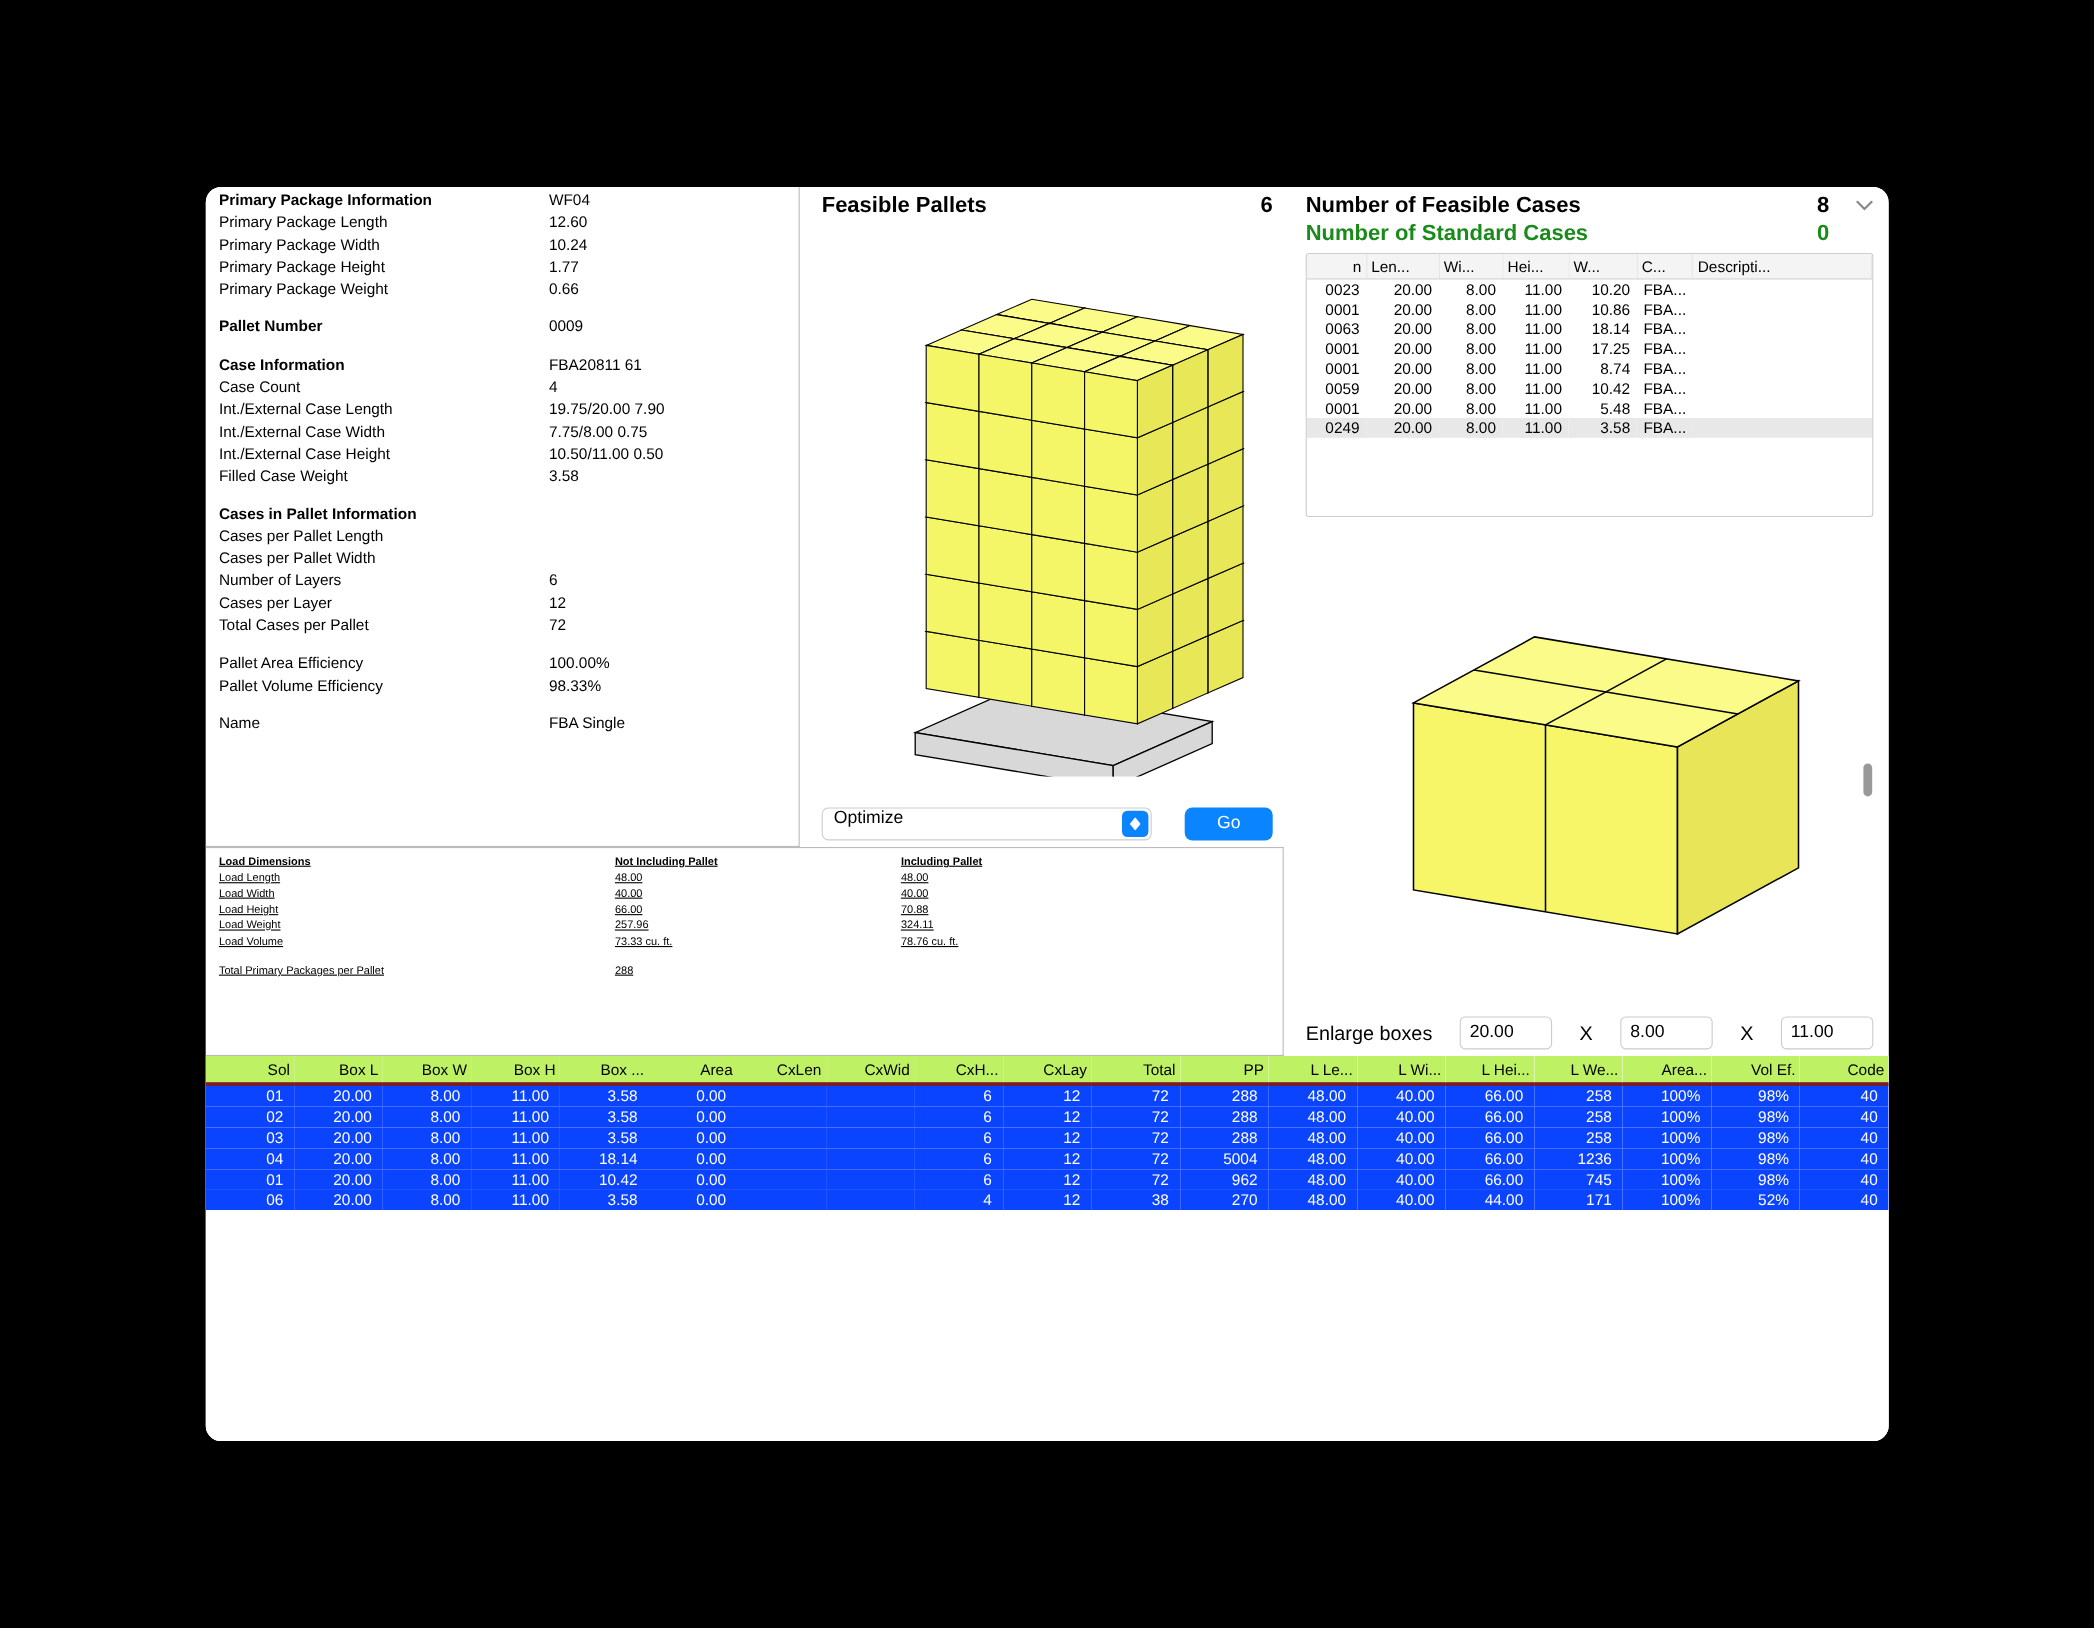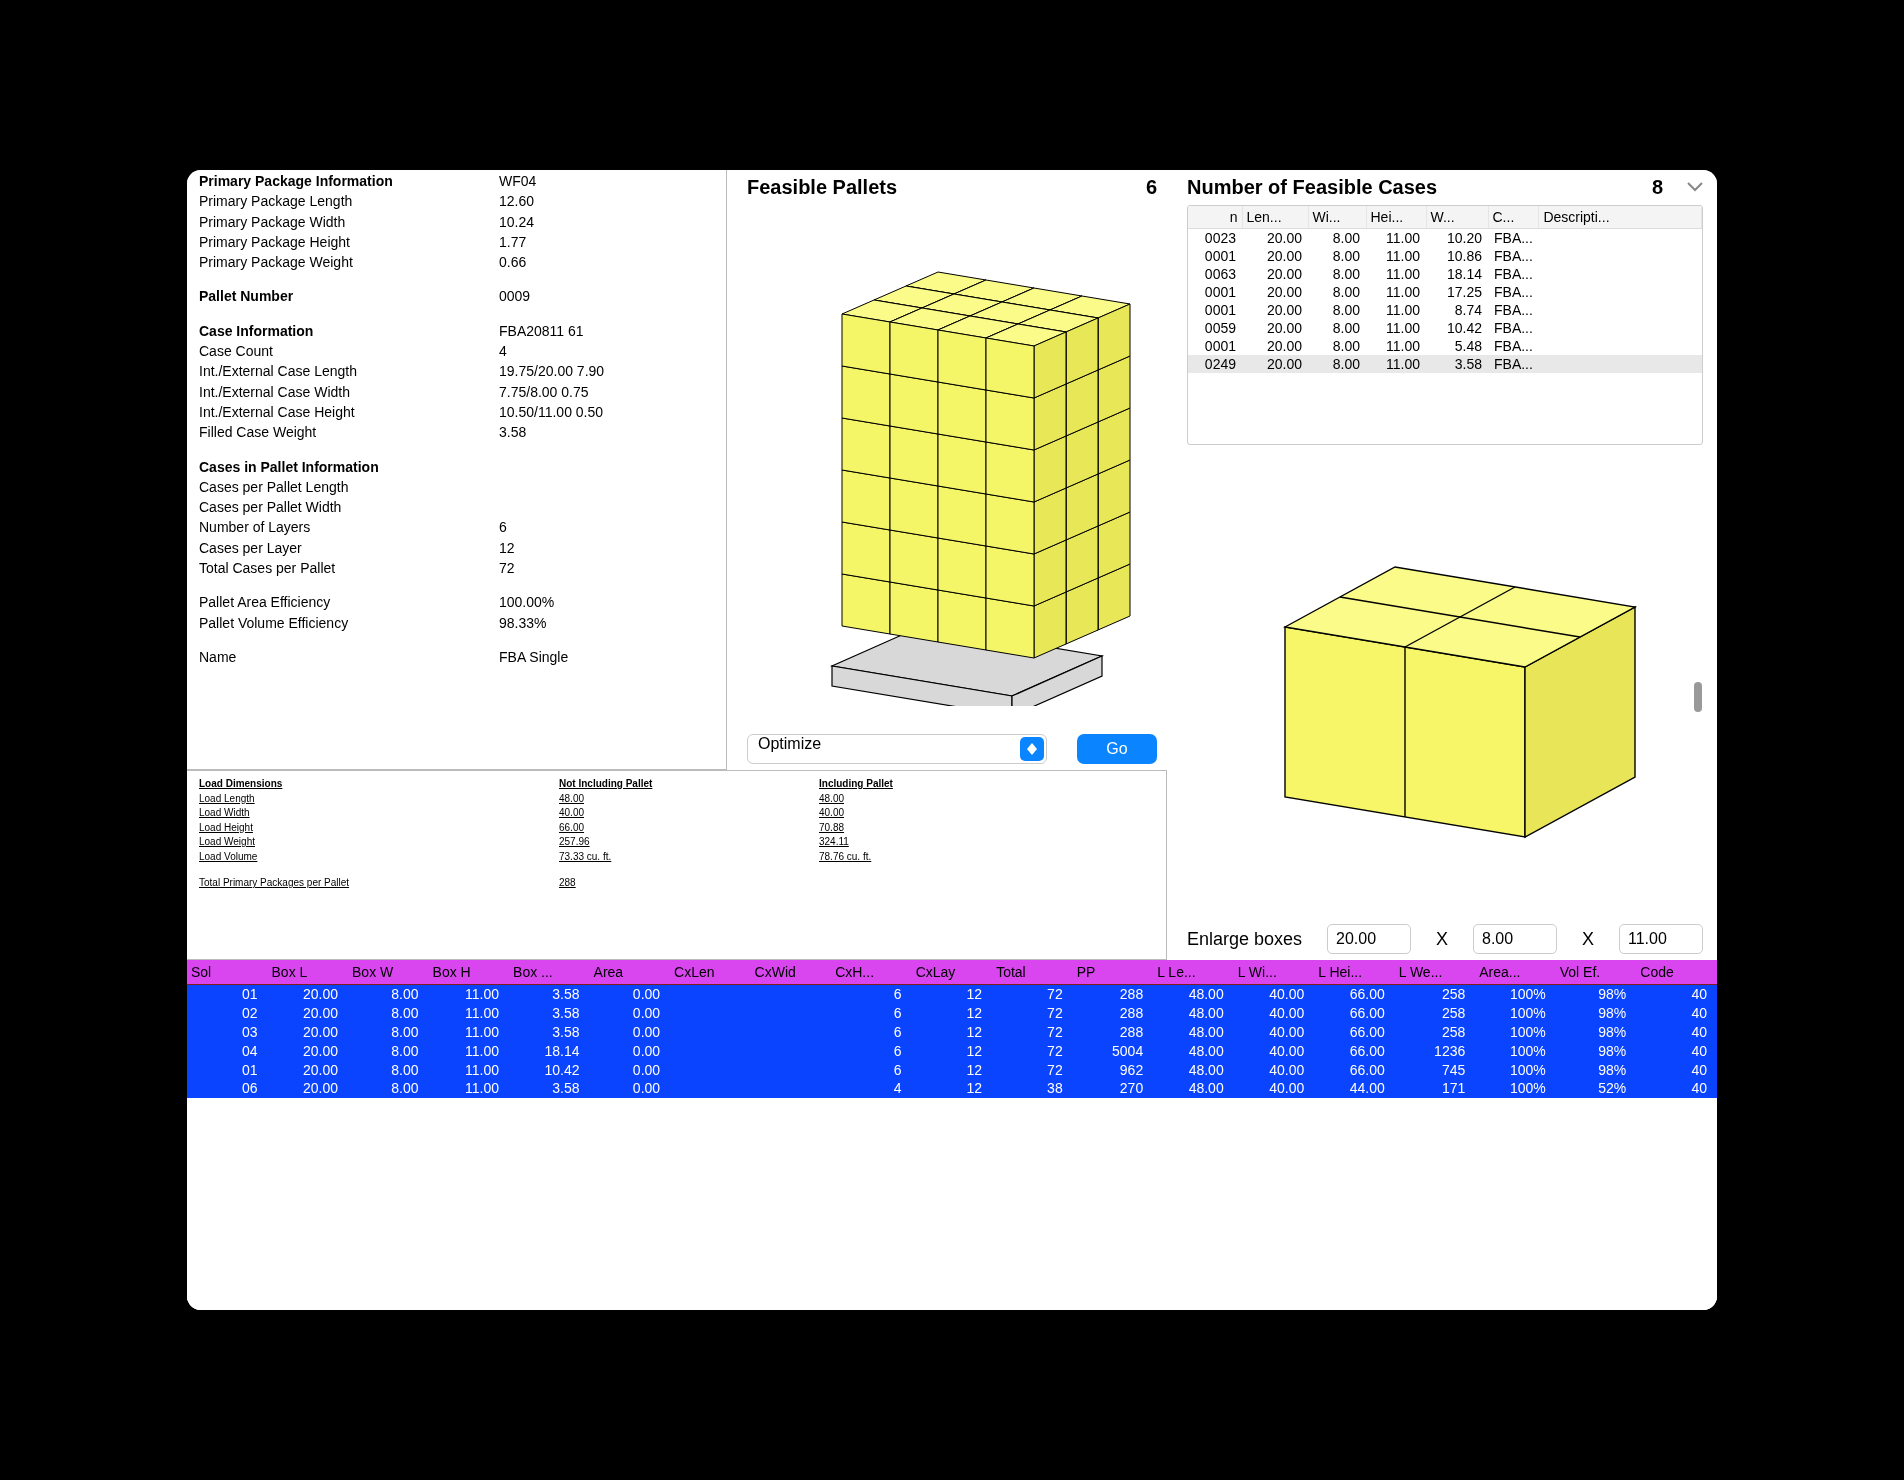--- a/index.html
+++ b/index.html
@@ -39,21 +39,21 @@
 .cases-table td:first-child { text-align: right; }
 .cases-table tr.sel td { background: #e8e8e8; }
 .box-preview { flex: 1; display: flex; align-items: center; justify-content: center; padding-top: 10px; border: 1px solid transparent; position: relative; }
 .scroll-ind { position: absolute; right: 0; top: 50%; width: 8px; height: 30px; background: #999; border-radius: 4px; }
 .enlarge-row { display: flex; align-items: center; gap: 8px; font-size: 18px; margin-top: 6px; justify-content: space-between; }
 .enlarge-row input { width: 84px; height: 30px; border: 1px solid #ccc; border-radius: 5px; padding: 0 8px; font-size: 16px; }
 .panel-load { grid-column: 1 / span 2; grid-row: 2; border: 1px solid #bbb; border-left: none; padding: 6px 12px; font-size: 10px; line-height: 1.45; text-decoration: underline; }
 .load-grid { display: grid; grid-template-columns: 360px 260px 1fr; }
 .panel-solutions { grid-column: 1 / span 3; grid-row: 3; overflow: auto; background: #fff; }
 .sol-table { width: 100%; border-collapse: collapse; font-size: 14px; table-layout: fixed; }
-.sol-table th { background: #d946ef; border-bottom: 1px solid #7f1d1d; font-weight: 400; padding: 4px; white-space: nowrap; overflow: hidden; text-align: left; }
+.sol-table th { background: #bef264; border-bottom: 3px solid #7f1d1d; font-weight: 400; padding: 4px; white-space: nowrap; overflow: hidden; text-align: right; }
 .sol-table td { background: #0a44ff; color: #fff; text-align: right; padding: 0 10px; font-size: 14px; line-height: 1.35; white-space: nowrap; }
 </style>
 </head>
 <body>
 
 <div class="window">
 
   <div class="content">
 
     <div class="panel-info">
@@ -543,20 +543,24 @@
 
     <div class="panel-cases">
       <div class="chevron">
         <svg width="16" height="10" viewBox="0 0 16 10">
             <path d="M1 1 L8 8 L15 1" stroke="#888" stroke-width="2" fill="none"></path>
           </svg>
       </div>
       <div class="cases-head">
         <span>Number of Feasible Cases</span>
         <span>8</span>
+      </div>
+      <div class="cases-std">
+        <span>Number of Standard Cases</span>
+        <span>0</span>
       </div>
       <div class="cases-table-wrap">
         <table class="cases-table">
           <colgroup>
               <col style="width:54px">
               <col style="width:66px">
               <col style="width:58px">
               <col style="width:60px">
               <col style="width:62px">
               <col style="width:40px">

